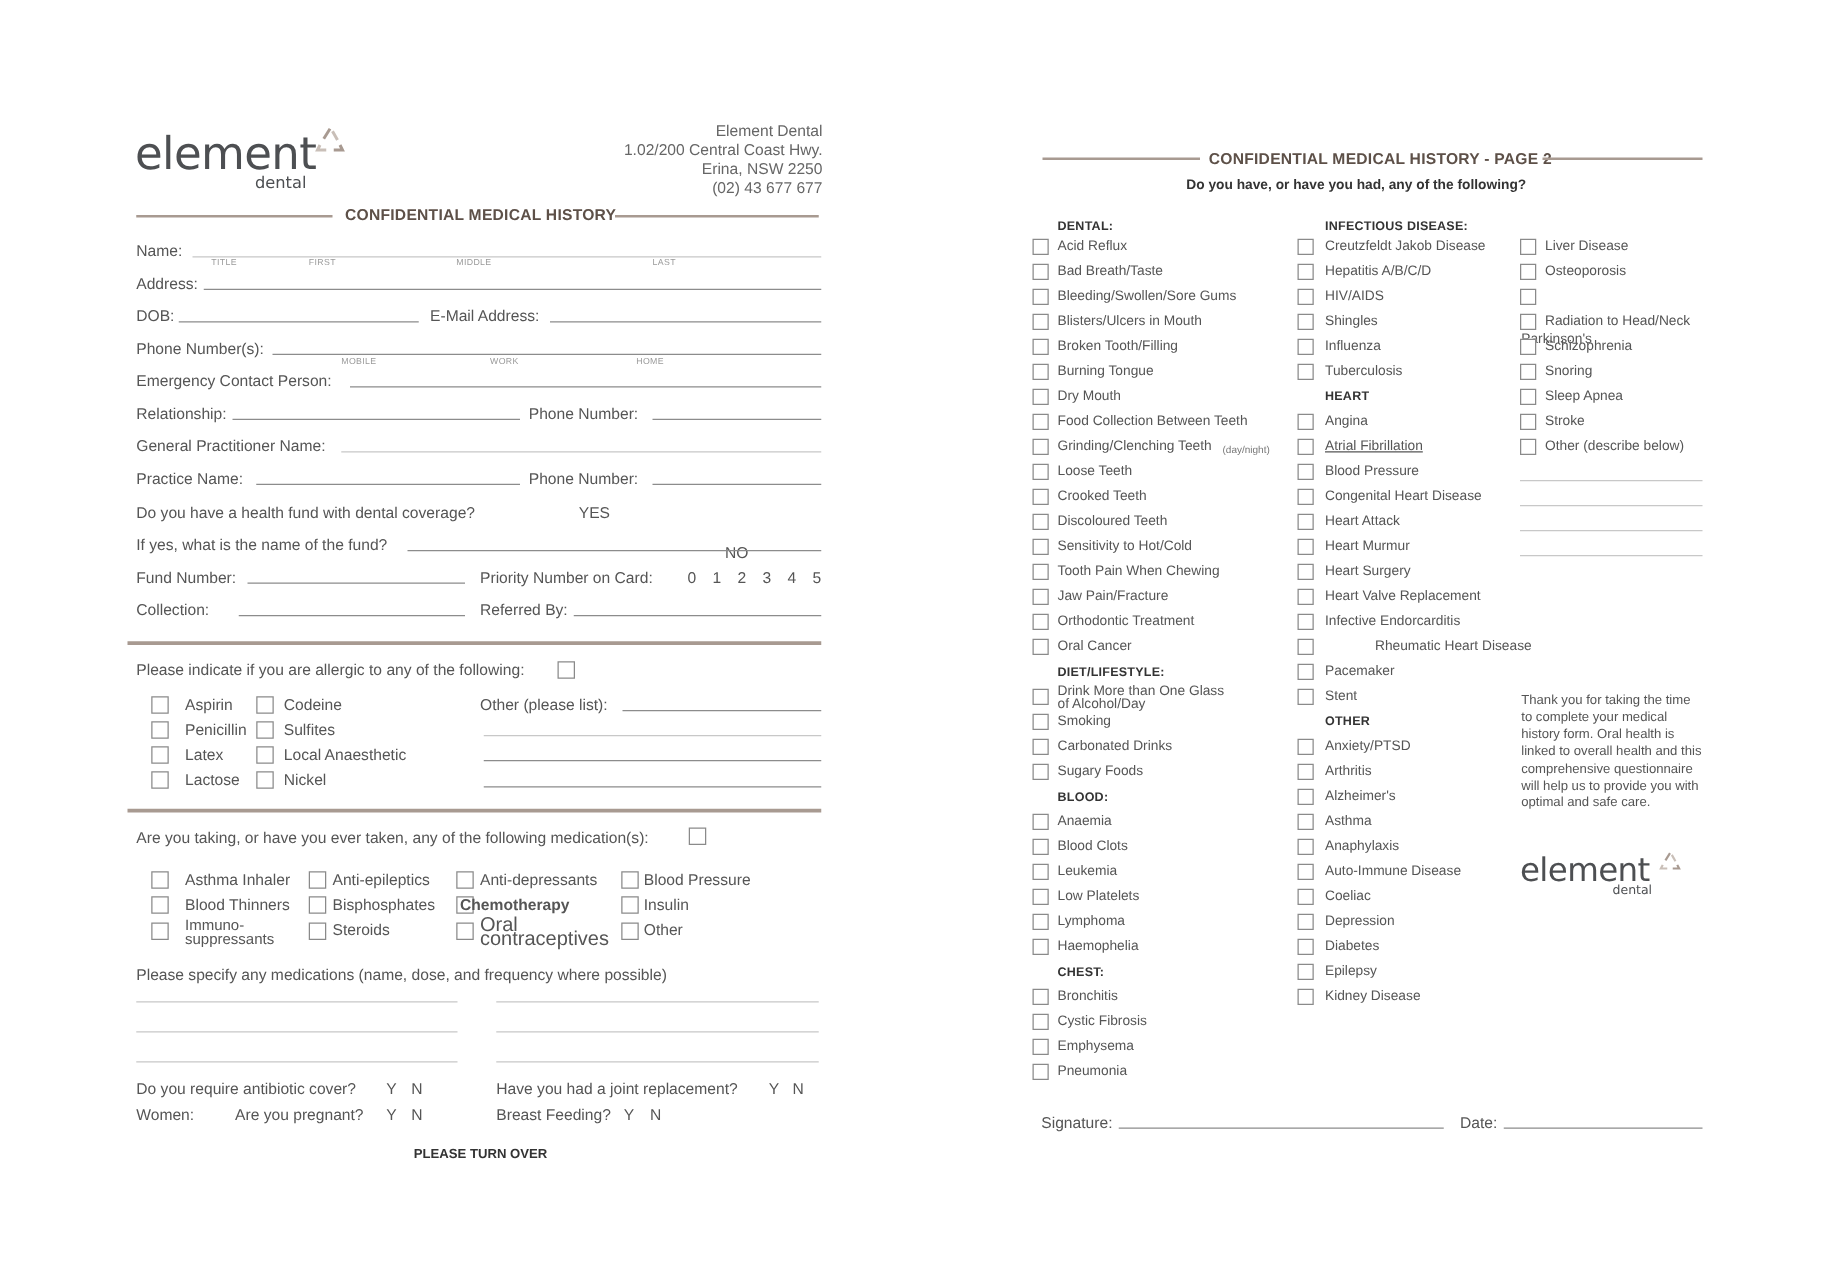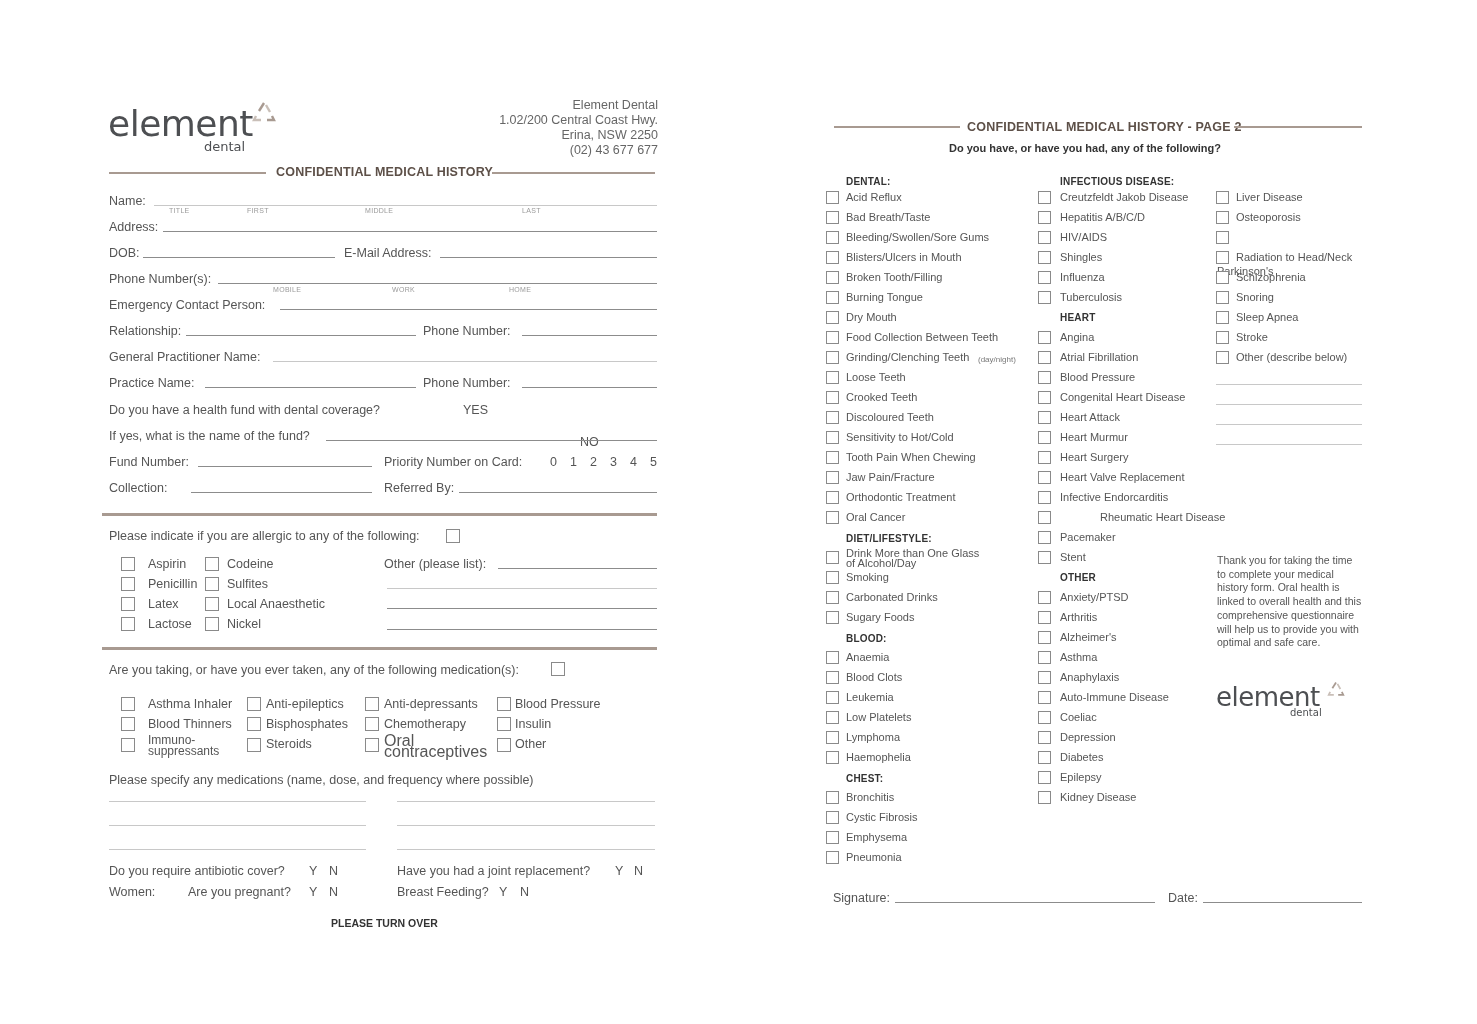--- a/index.html
+++ b/index.html
@@ -153,21 +153,21 @@
   <div class="cb" style="left:247px; top:697px;"></div>
   <div class="lbl" style="left:266px; top:697px;">Anti-epileptics</div>
   <div class="cb" style="left:247px; top:717px;"></div>
   <div class="lbl" style="left:266px; top:717px;">Bisphosphates</div>
   <div class="cb" style="left:247px; top:738px;"></div>
   <div class="lbl" style="left:266px; top:737px;">Steroids</div>
 
   <div class="cb" style="left:365px; top:697px;"></div>
   <div class="lbl" style="left:384px; top:697px;">Anti-depressants</div>
   <div class="cb" style="left:365px; top:717px;"></div>
-  <div class="lbl" style="left:384px; top:717px;">Chemotherapy</div>
+  <div class="lbl" style="left:368px; top:717px;font-weight:bold;">Chemotherapy</div>
   <div class="cb" style="left:365px; top:738px;"></div>
   <div class="lbl" style="left:384px; top:735px; line-height:11px; font-size:16px; white-space:pre;">Oral
 contraceptives</div>
 
   <div class="cb" style="left:497px; top:697px;"></div>
   <div class="lbl" style="left:515px; top:697px;">Blood Pressure</div>
   <div class="cb" style="left:497px; top:717px;"></div>
   <div class="lbl" style="left:515px; top:717px;">Insulin</div>
   <div class="cb" style="left:497px; top:738px;"></div>
   <div class="lbl" style="left:515px; top:737px;">Other</div>
@@ -298,21 +298,21 @@
       <div class="item" style="left: 1060px; top: 272px;">Influenza</div>
       <div class="cb-s" style="left: 1038px; top: 291px;"></div>
       <div class="item" style="left: 1060px; top: 292px;">Tuberculosis</div>
     </div>
 
   <div class="sec" style="left:1060px; top:312px;">HEART</div>
   <div id="col-heart">
       <div class="cb-s" style="left: 1038px; top: 331px;"></div>
       <div class="item" style="left: 1060px; top: 332px;">Angina</div>
       <div class="cb-s" style="left: 1038px; top: 351px;"></div>
-      <div class="item" style="left: 1060px; top: 352px;">Atrial Fibrillation</div>
+      <div class="item" style="left: 1060px; top: 352px; text-decoration: underline;">Atrial Fibrillation</div>
       <div class="cb-s" style="left: 1038px; top: 371px;"></div>
       <div class="item" style="left: 1060px; top: 372px;">Blood Pressure</div>
       <div class="cb-s" style="left: 1038px; top: 391px;"></div>
       <div class="item" style="left: 1060px; top: 392px;">Congenital Heart Disease</div>
       <div class="cb-s" style="left: 1038px; top: 411px;"></div>
       <div class="item" style="left: 1060px; top: 412px;">Heart Attack</div>
       <div class="cb-s" style="left: 1038px; top: 431px;"></div>
       <div class="item" style="left: 1060px; top: 432px;">Heart Murmur</div>
       <div class="cb-s" style="left: 1038px; top: 451px;"></div>
       <div class="item" style="left: 1060px; top: 452px;">Heart Surgery</div>

